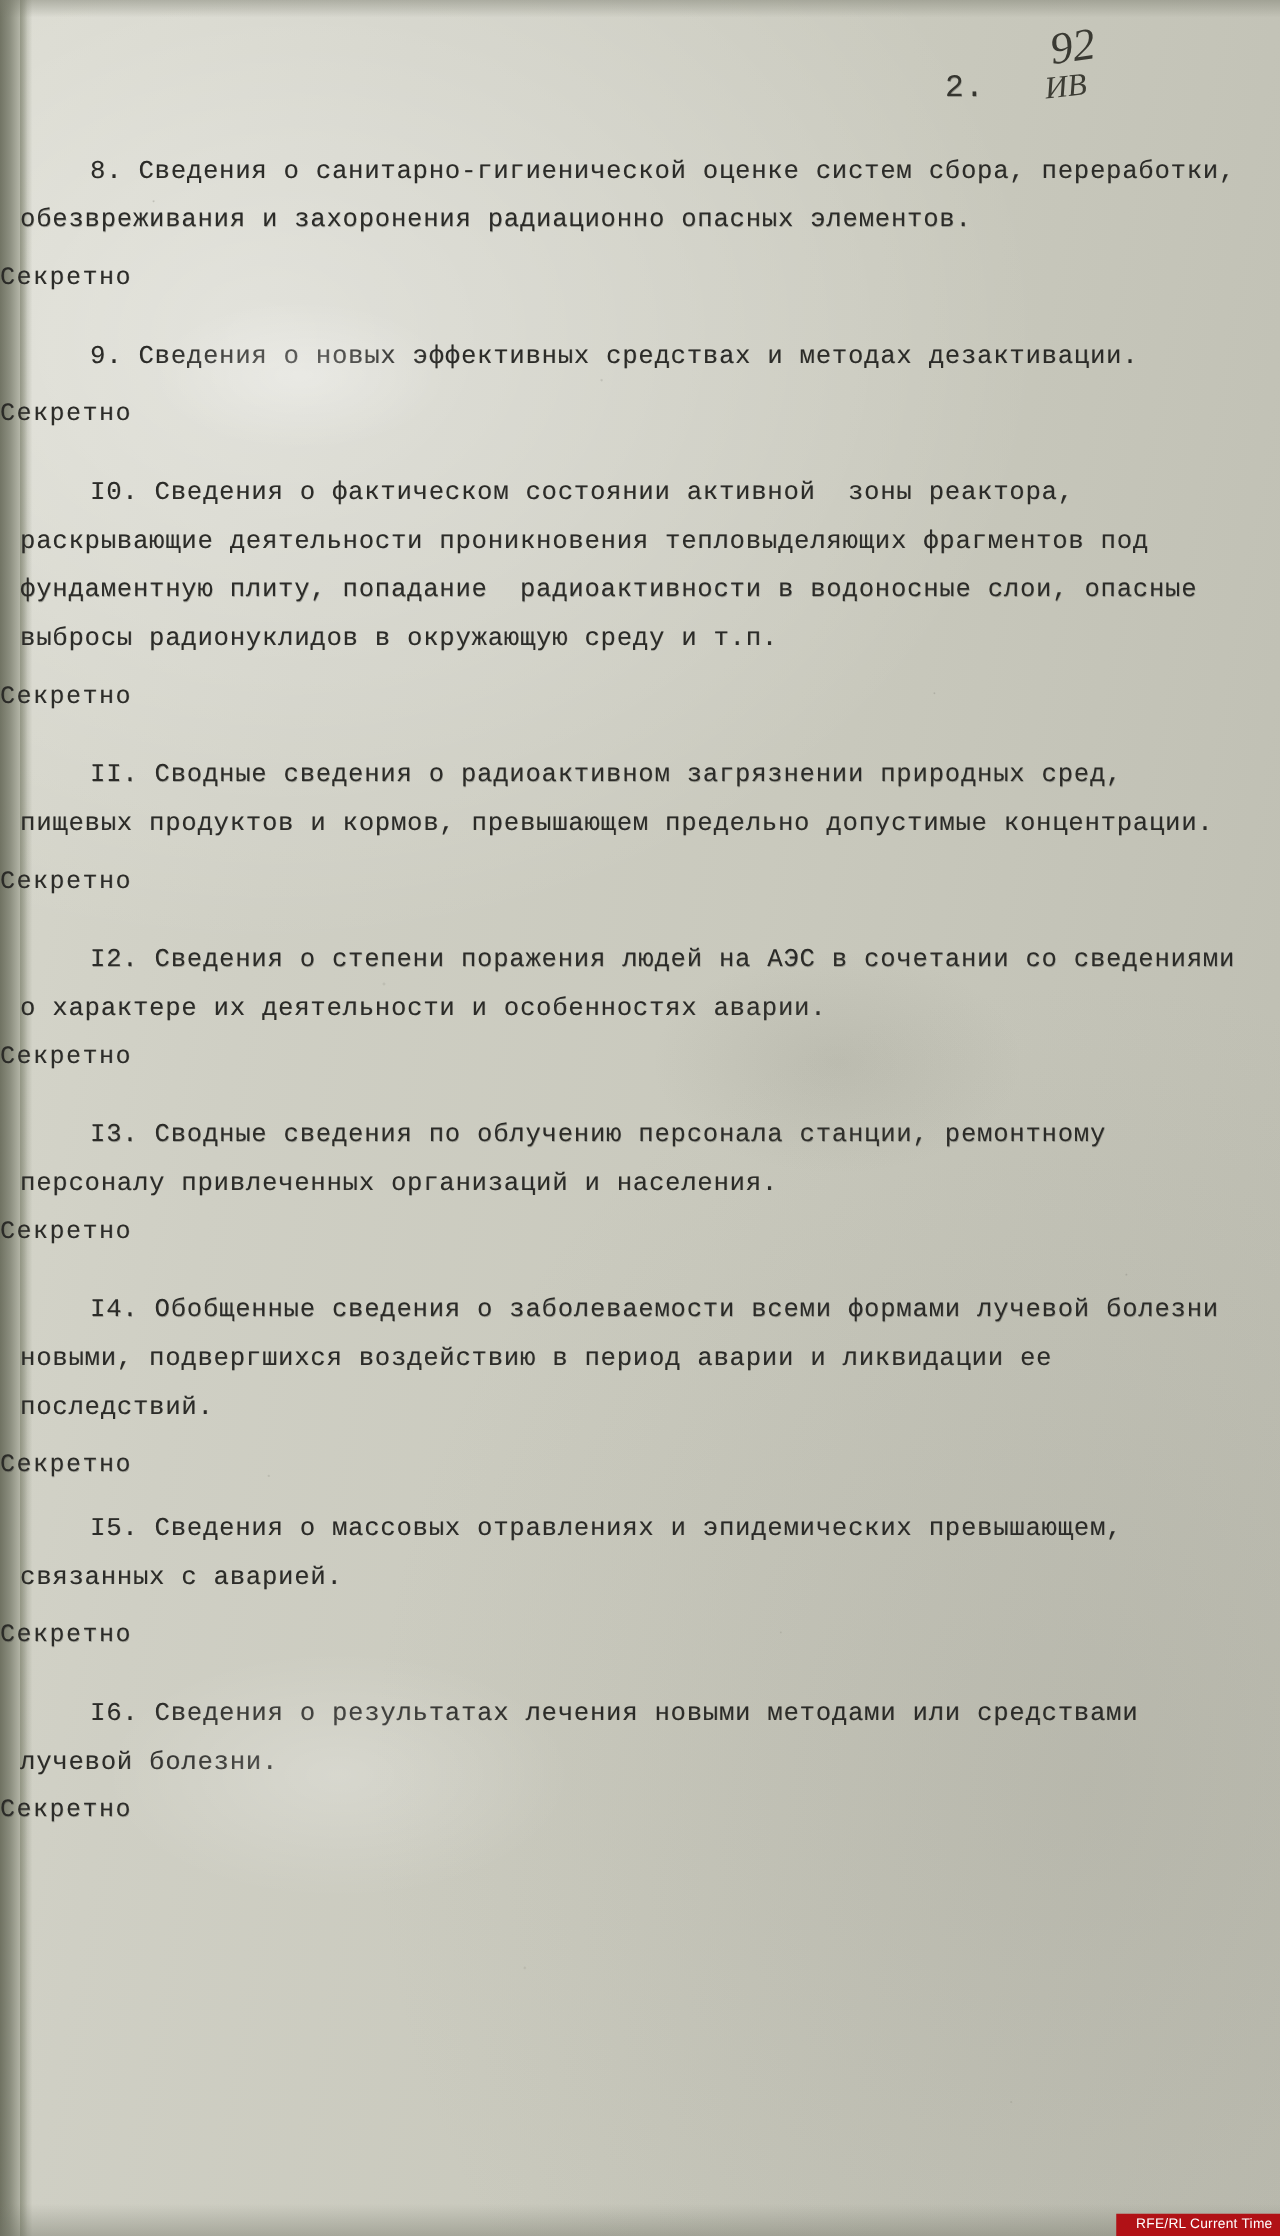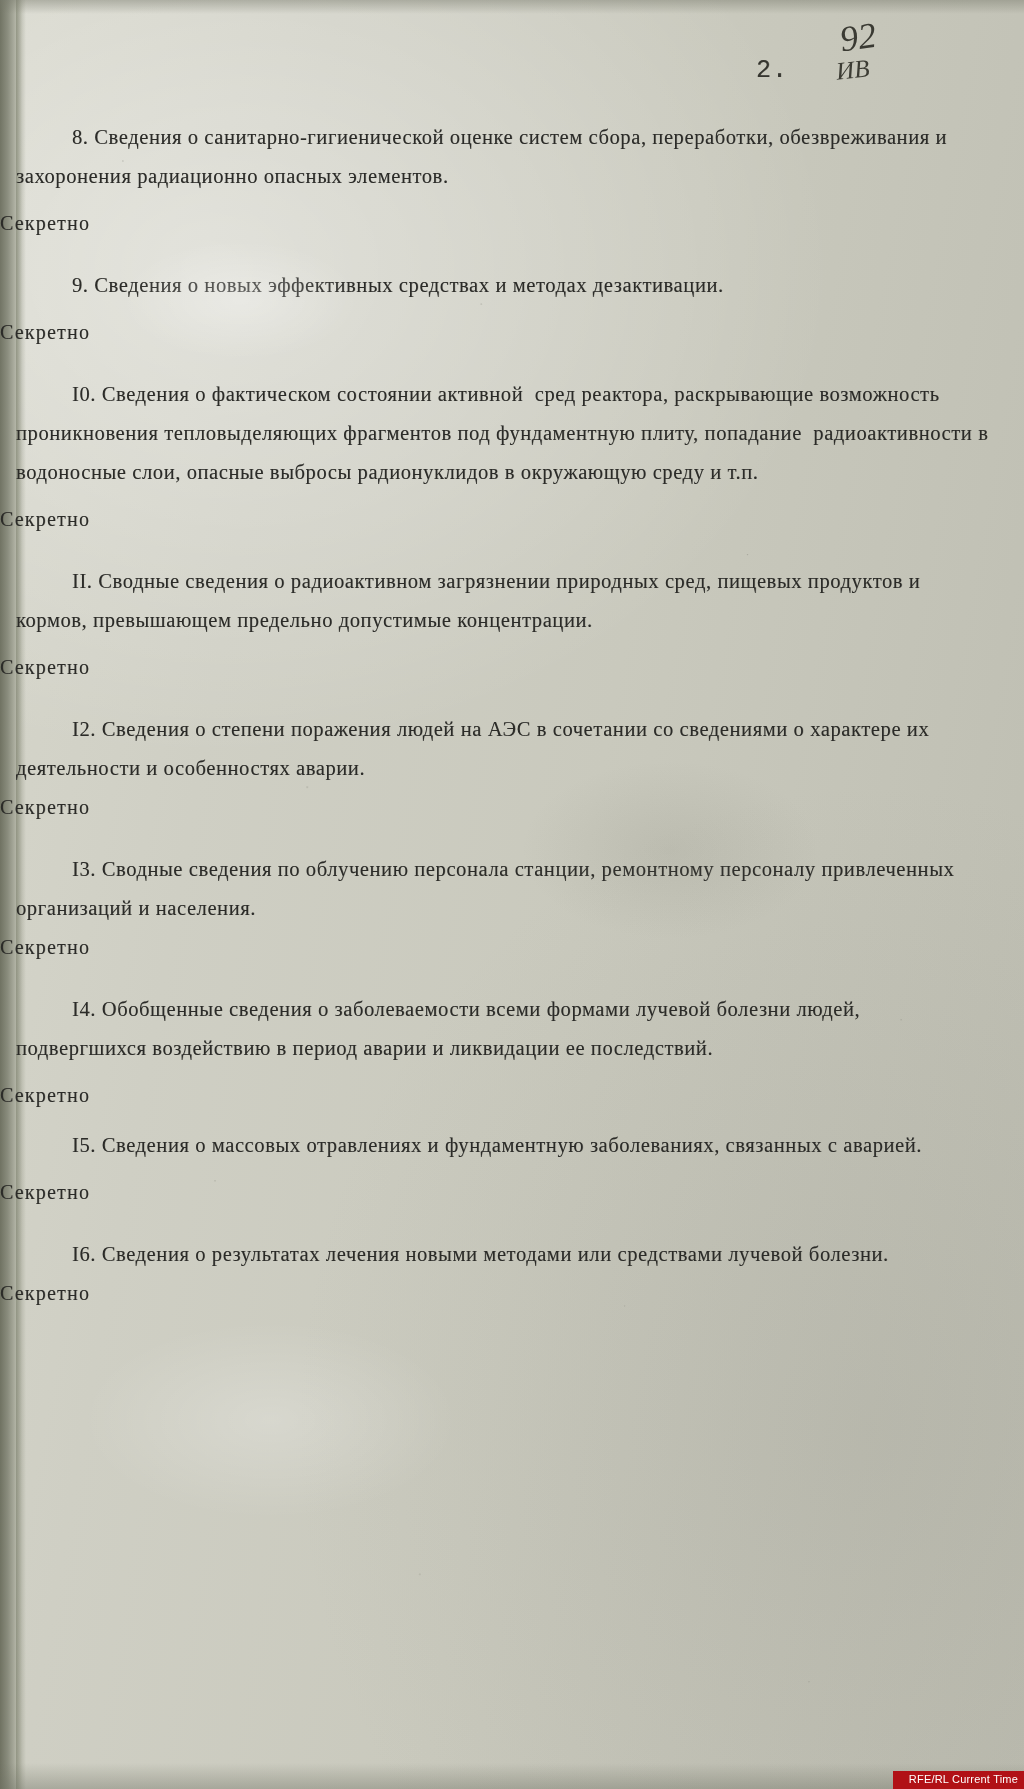--- a/index.html
+++ b/index.html
@@ -68,21 +68,21 @@
       radial-gradient(circle 1.6px at 30% 44%, rgba(70,70,60,0.35), rgba(0,0,0,0) 100%),
       radial-gradient(circle 1.2px at 88% 57%, rgba(70,70,60,0.4), rgba(0,0,0,0) 100%),
       radial-gradient(circle 1.3px at 21% 66%, rgba(70,70,60,0.4), rgba(0,0,0,0) 100%),
       radial-gradient(circle 1.1px at 61% 73%, rgba(70,70,60,0.35), rgba(0,0,0,0) 100%),
       radial-gradient(circle 1.5px at 41% 88%, rgba(70,70,60,0.3), rgba(0,0,0,0) 100%),
       radial-gradient(circle 1.2px at 79% 94%, rgba(70,70,60,0.35), rgba(0,0,0,0) 100%);
   }
 
   
   .typed {
-    font-family: Liberation Serif, serif;
+    font-family: Liberation Mono, monospace;
     color: #2b2b28;
     letter-spacing: 0.6px;
     text-shadow: 0.4px 0.3px 0 rgba(60,60,55,0.35);
   }
 
   .header-marks {
     position: absolute;
     top: 14px;
     right: 46px;
     width: 300px;
@@ -200,21 +200,21 @@
     <div class="gap-md"></div>
 
     <div class="entry">
       <div class="entry-body typed">9. Сведения о новых эффективных средствах и методах дезактивации.</div>
       <div class="secret typed">Секретно</div>
     </div>
 
     <div class="gap-md"></div>
 
     <div class="entry">
-      <div class="entry-body typed">I0. Сведения о фактическом состоянии активной  сред реактора, раскрывающие возможность проникновения тепловыделяющих фрагментов под фундаментную плиту, попадание  радиоактивности в водоносные слои, опасные выбросы радионуклидов в окружающую среду и т.п.</div>
+      <div class="entry-body typed">I0. Сведения о фактическом состоянии активной  зоны реактора, раскрывающие деятельности проникновения тепловыделяющих фрагментов под фундаментную плиту, попадание  радиоактивности в водоносные слои, опасные выбросы радионуклидов в окружающую среду и т.п.</div>
       <div class="secret typed">Секретно</div>
     </div>
 
     <div class="gap-md"></div>
 
     <div class="entry">
       <div class="entry-body typed">II. Сводные сведения о радиоактивном загрязнении природных сред, пищевых продуктов и кормов, превышающем предельно допустимые концентрации.</div>
       <div class="secret typed">Секретно</div>
     </div>
 
@@ -228,28 +228,28 @@
     <div class="gap-md"></div>
 
     <div class="entry">
       <div class="entry-body typed">I3. Сводные сведения по облучению персонала станции, ремонтному персоналу привлеченных организаций и населения.</div>
       <div class="secret typed tight">Секретно</div>
     </div>
 
     <div class="gap-md"></div>
 
     <div class="entry">
-      <div class="entry-body typed">I4. Обобщенные сведения о заболеваемости всеми формами лучевой болезни людей, подвергшихся воздействию в период аварии и ликвидации ее последствий.</div>
+      <div class="entry-body typed">I4. Обобщенные сведения о заболеваемости всеми формами лучевой болезни новыми, подвергшихся воздействию в период аварии и ликвидации ее последствий.</div>
       <div class="secret typed">Секретно</div>
     </div>
 
     <div class="gap-sm"></div>
 
     <div class="entry">
-      <div class="entry-body typed">I5. Сведения о массовых отравлениях и фундаментную заболеваниях, связанных с аварией.</div>
+      <div class="entry-body typed">I5. Сведения о массовых отравлениях и эпидемических превышающем, связанных с аварией.</div>
       <div class="secret typed">Секретно</div>
     </div>
 
     <div class="gap-md"></div>
 
     <div class="entry">
       <div class="entry-body typed">I6. Сведения о результатах лечения новыми методами или средствами лучевой болезни.</div>
       <div class="secret typed tight">Секретно</div>
     </div>
 

